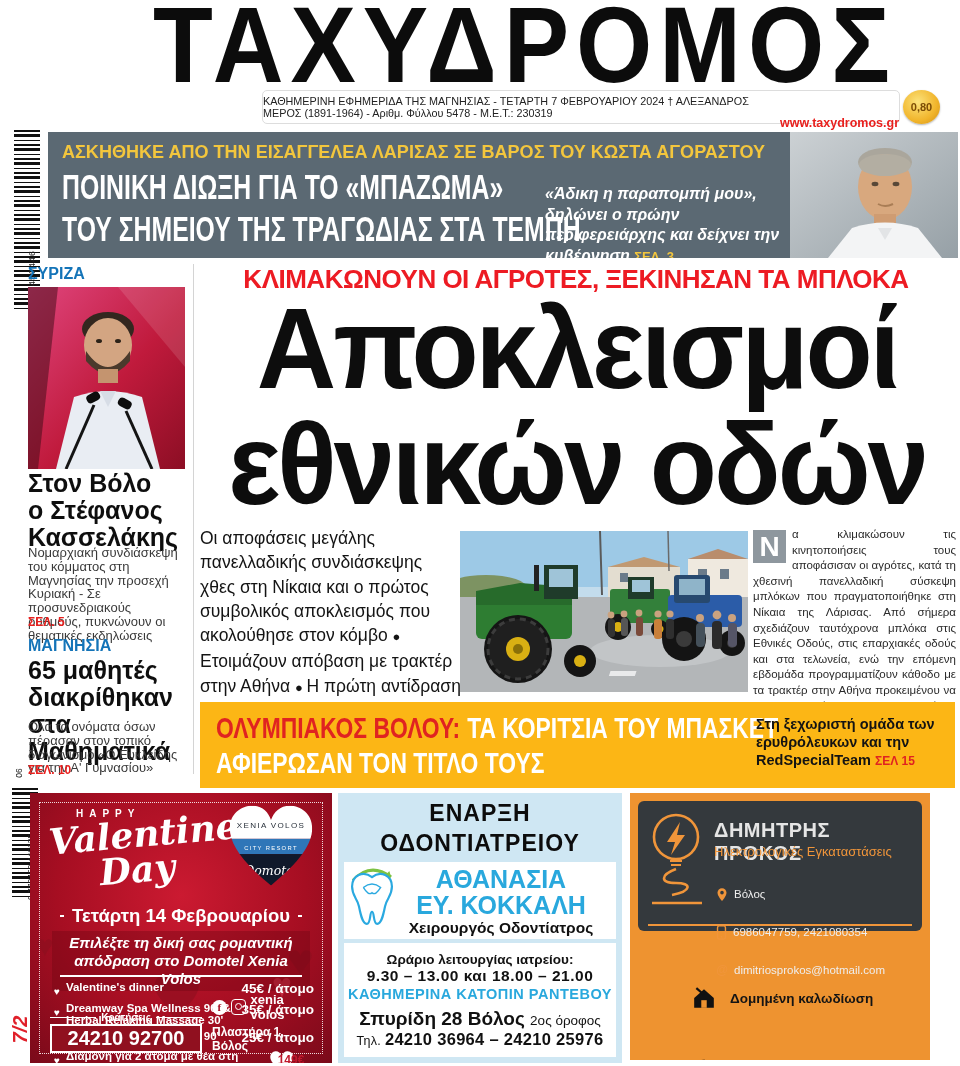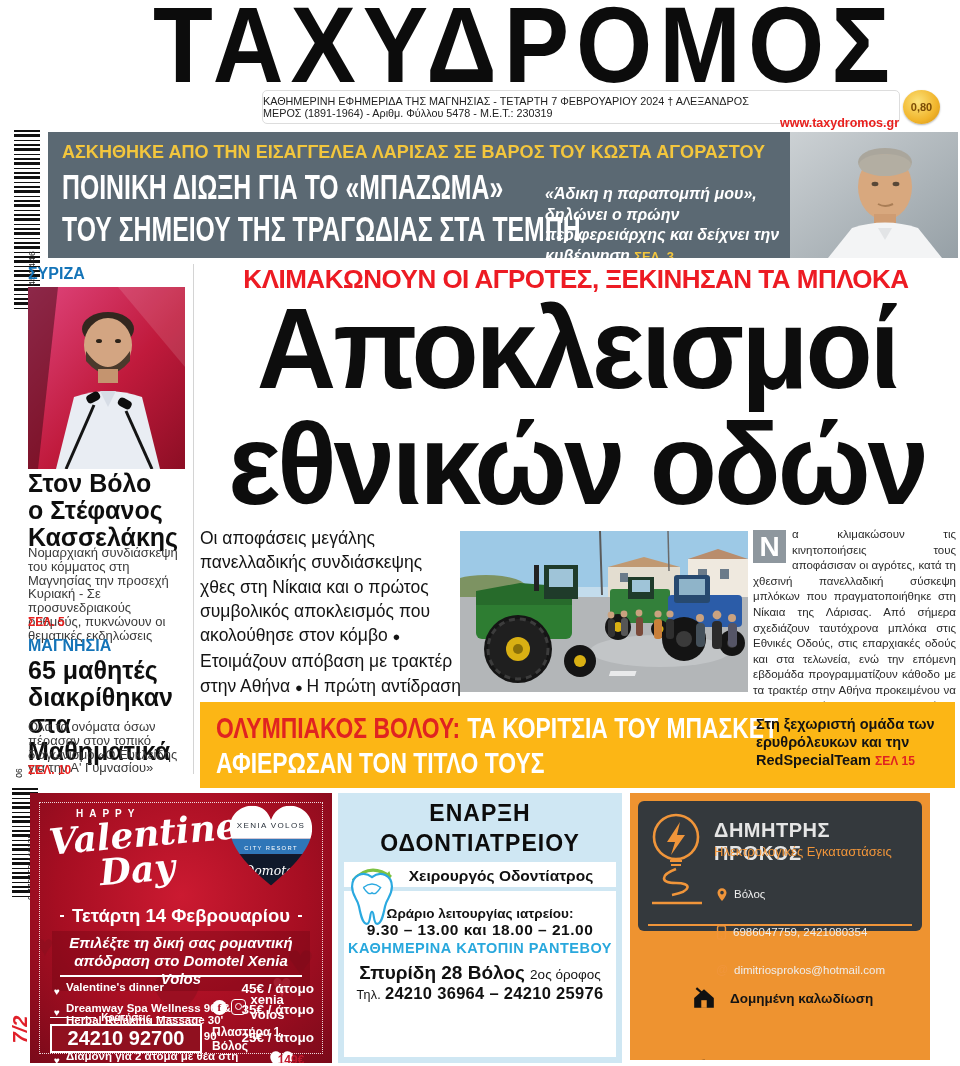--- a/index.html
+++ b/index.html
@@ -123,21 +123,21 @@
   
   .ad-dent{position:absolute;left:338px;top:793px;width:284px;height:270px;background:#cfe7f3;
     text-align:center;display:flex;flex-direction:column;overflow:hidden;}
   .dent-header{font-size:23px;line-height:30px;font-weight:bold;letter-spacing:1px;color:#0c0c0c;padding-top:5px;}
   .dent-panel{background:#fff;margin:4px 6px 0;position:relative;padding:4px 4px 2px 46px;}
   .tooth-svg{position:absolute;left:2px;top:4px;}
   .dent-name{font-size:25px;line-height:26px;font-weight:bold;color:#29a8dd;}
   .dent-title{font-size:15.5px;font-weight:bold;color:#101010;margin-top:1px;}
   .dent-cred{background:#a7d9ef;margin:4px 6px 0;padding:3px 8px;font-size:10.5px;line-height:12px;
     font-weight:bold;color:#17253d;}
-  .dent-main{background:#fff;margin:4px 6px 6px;flex:1;padding-top:15px;}
+  .dent-main{background:#fff;margin:4px 6px 6px;flex:1;padding-top:9px;}
   .dent-hours-lbl{font-size:13.5px;font-weight:bold;}
   .dent-hours{font-size:15.5px;font-weight:bold;letter-spacing:.5px;}
   .dent-appt{font-size:14.5px;font-weight:bold;color:#29a8dd;letter-spacing:.5px;margin-top:1px;}
   .dent-addr{margin-top:6px;font-size:19px;font-weight:bold;}
   .dent-floor{font-size:13.5px;font-weight:normal;}
   .dent-tel{font-size:16.5px;font-weight:bold;letter-spacing:.3px;}
   .dent-tel .lab{font-size:12.5px;font-weight:normal;}
 
   
   .ad-elec{position:absolute;left:630px;top:793px;width:300px;height:267px;background:#ee9330;padding:0;overflow:hidden;}
@@ -397,20 +397,22 @@
   <div class="ad-dent">
     <div class="dent-header prel">ΕΝΑΡΞΗ
 ΟΔΟΝΤΙΑΤΡΕΙΟΥ</div>
     <div class="dent-panel">
       <svg class="tooth-svg" width="52" height="62" viewBox="0 0 60 70">
         <path d="M8 16 Q28 -6 52 12" stroke="#7dc242" stroke-width="3.5" fill="none"></path>
         <polygon points="52,12 44,12 50,5" fill="#7dc242"></polygon>
         <path d="M30 12 C20 4 7 10 7 23 C7 34 13 36 15 46 C17 56 19 66 24 66 C29 66 27 52 30 52 C33 52 31 66 36 66 C41 66 43 56 45 46 C47 36 53 34 53 23 C53 10 40 4 30 12 Z" fill="#ffffff" stroke="#2aa9e0" stroke-width="2.5"></path>
         <path d="M20 24 Q30 16 40 24 Q34 34 30 30 Q26 34 20 24" fill="none" stroke="#2aa9e0" stroke-width="1.6"></path>
       </svg>
+      <div class="dent-name prel">ΑΘΑΝΑΣΙΑ
+ΕΥ. ΚΟΚΚΑΛΗ</div>
       <div class="dent-title">Χειρουργός Οδοντίατρος</div>
     </div>
     <div class="dent-main">
       <div class="dent-hours-lbl">Ωράριο λειτουργίας ιατρείου:</div>
       <div class="dent-hours">9.30 – 13.00 και 18.00 – 21.00</div>
       <div class="dent-appt">ΚΑΘΗΜΕΡΙΝΑ ΚΑΤΟΠΙΝ ΡΑΝΤΕΒΟΥ</div>
       <div class="dent-addr">
         <span>Σπυρίδη 28 Βόλος </span><span class="dent-floor">2ος όροφος</span>
       </div>
       <div class="dent-tel">

